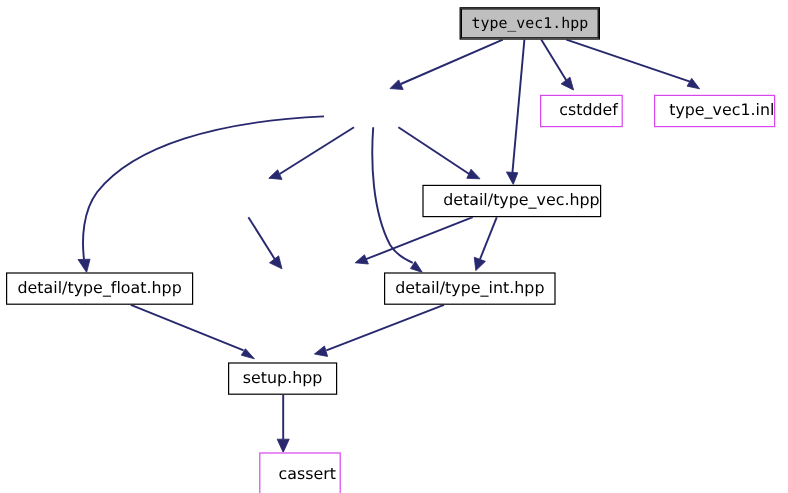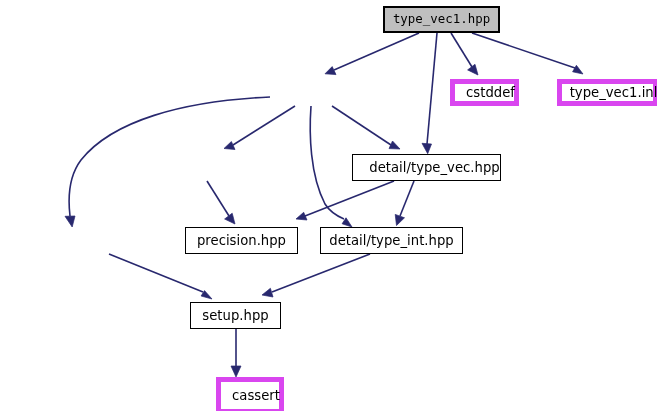--- a/index.html
+++ b/index.html
@@ -49,21 +49,21 @@
     letter-spacing: 0.02px;
   }
   .node.root {
     background: #bfbfbf;
     border: 1px solid #000000;
     box-shadow: 0 0 0 1px #000000 inset;
     font-family: "DejaVu Sans Mono", monospace;
     font-size: 12.4px;
   }
   .node.sysheader {
-    border: 5px solid #d946ef;
+    border: 1px solid #d946ef;
     padding-left: 12px;
   }
   .node-label {
     display: block;
     pointer-events: none;
   }
 </style>
 </head>
 <body>
 
@@ -145,33 +145,33 @@
 
   <div class="node root" style="left:383px; top:6px; width:117px; height:27px;">
     <span class="node-label">type_vec1.hpp</span>
   </div>
 
 
   <div class="node sysheader" style="left:450px; top:79px; width:69px; height:27px;">
     <span class="node-label">cstddef</span>
   </div>
 
-  <div class="node sysheader" style="left:545px; top:79px; width:101px; height:27px;margin-left:12px;">
+  <div class="node sysheader" style="left:545px; top:79px; width:101px; height:27px;">
     <span class="node-label">type_vec1.inl</span>
   </div>
 
 
   <div class="node" style="left:352px; top:154px; width:149px; height:27px;padding-left:16px;">
     <span class="node-label">detail/type_vec.hpp</span>
   </div>
 
+  <div class="node" style="left:5px; top:227px; width:156px; height:27px;">
+    <span class="node-label">detail/type_float.hpp</span>
+  </div>
 
-  <div class="node" style="left:185px; top:227px; width:113px; height:27px;">
-    <span class="node-label">precision.hpp</span>
-  </div>
 
   <div class="node" style="left:320px; top:227px; width:143px; height:27px;">
     <span class="node-label">detail/type_int.hpp</span>
   </div>
 
   <div class="node" style="left:190px; top:302px; width:91px; height:27px; border-width:1.6px;">
     <span class="node-label">setup.hpp</span>
   </div>
 
   <div class="node sysheader" style="left:216px; top:377px; width:68px; height:37px;">

